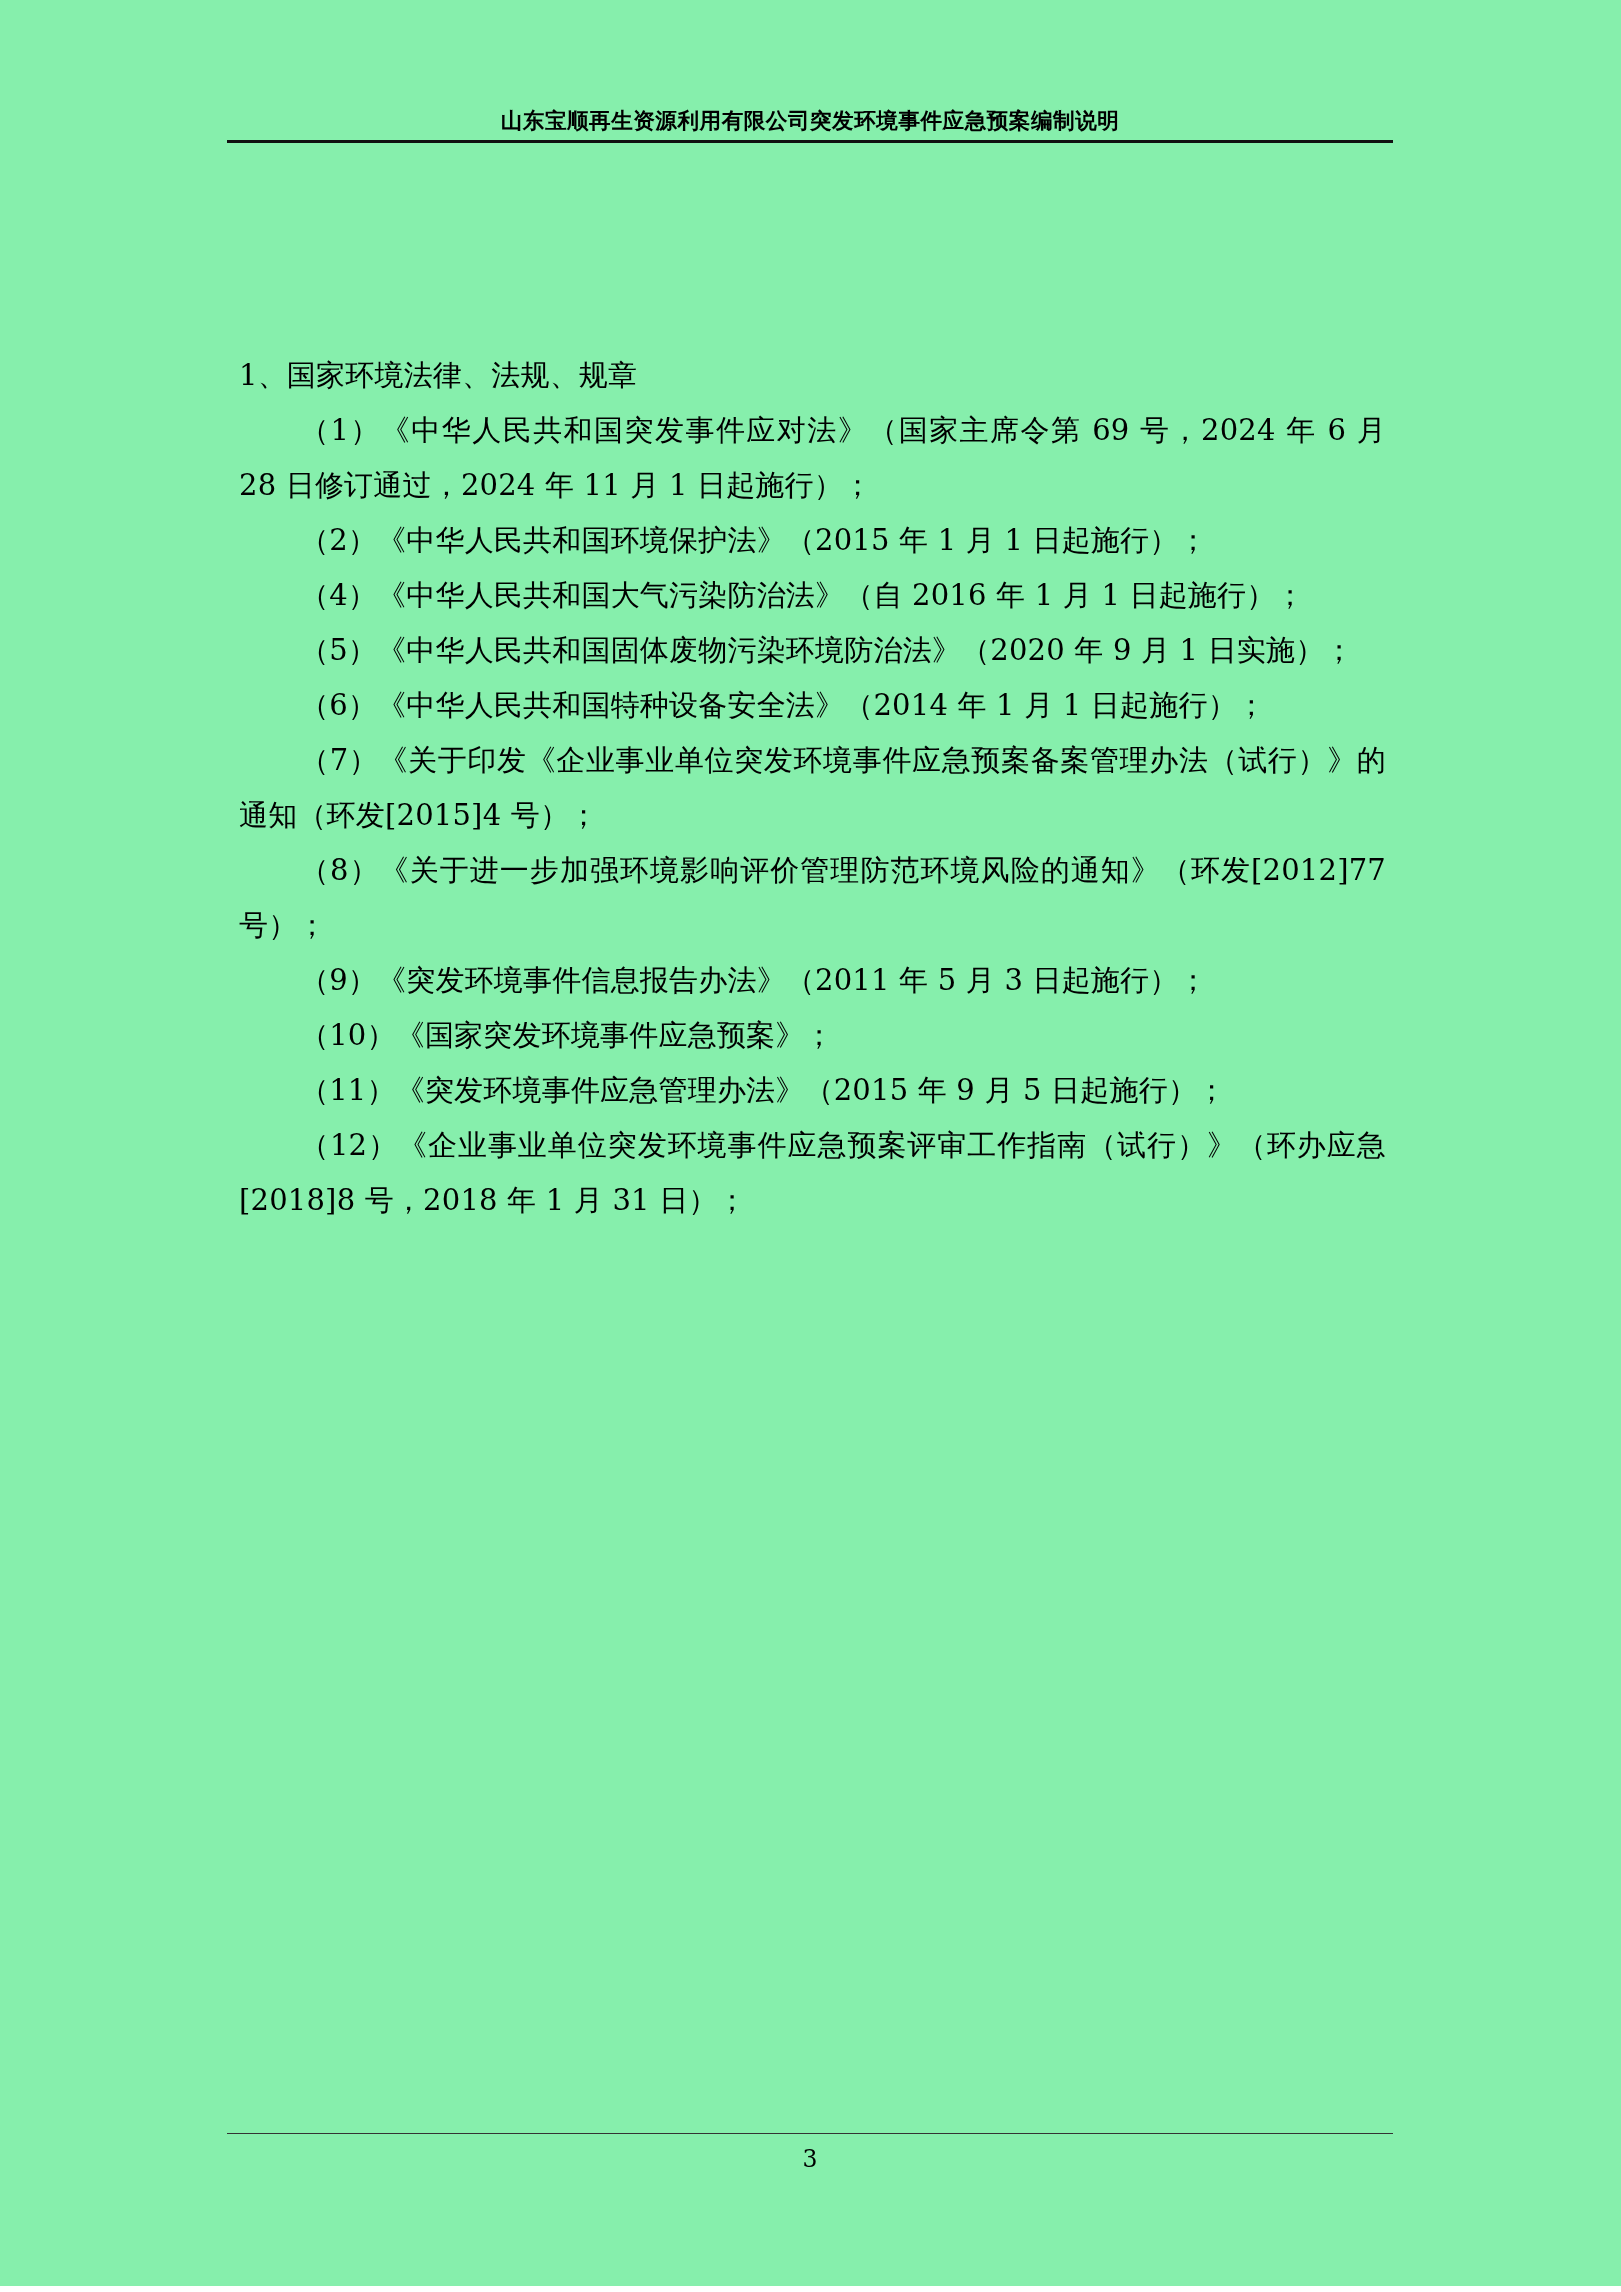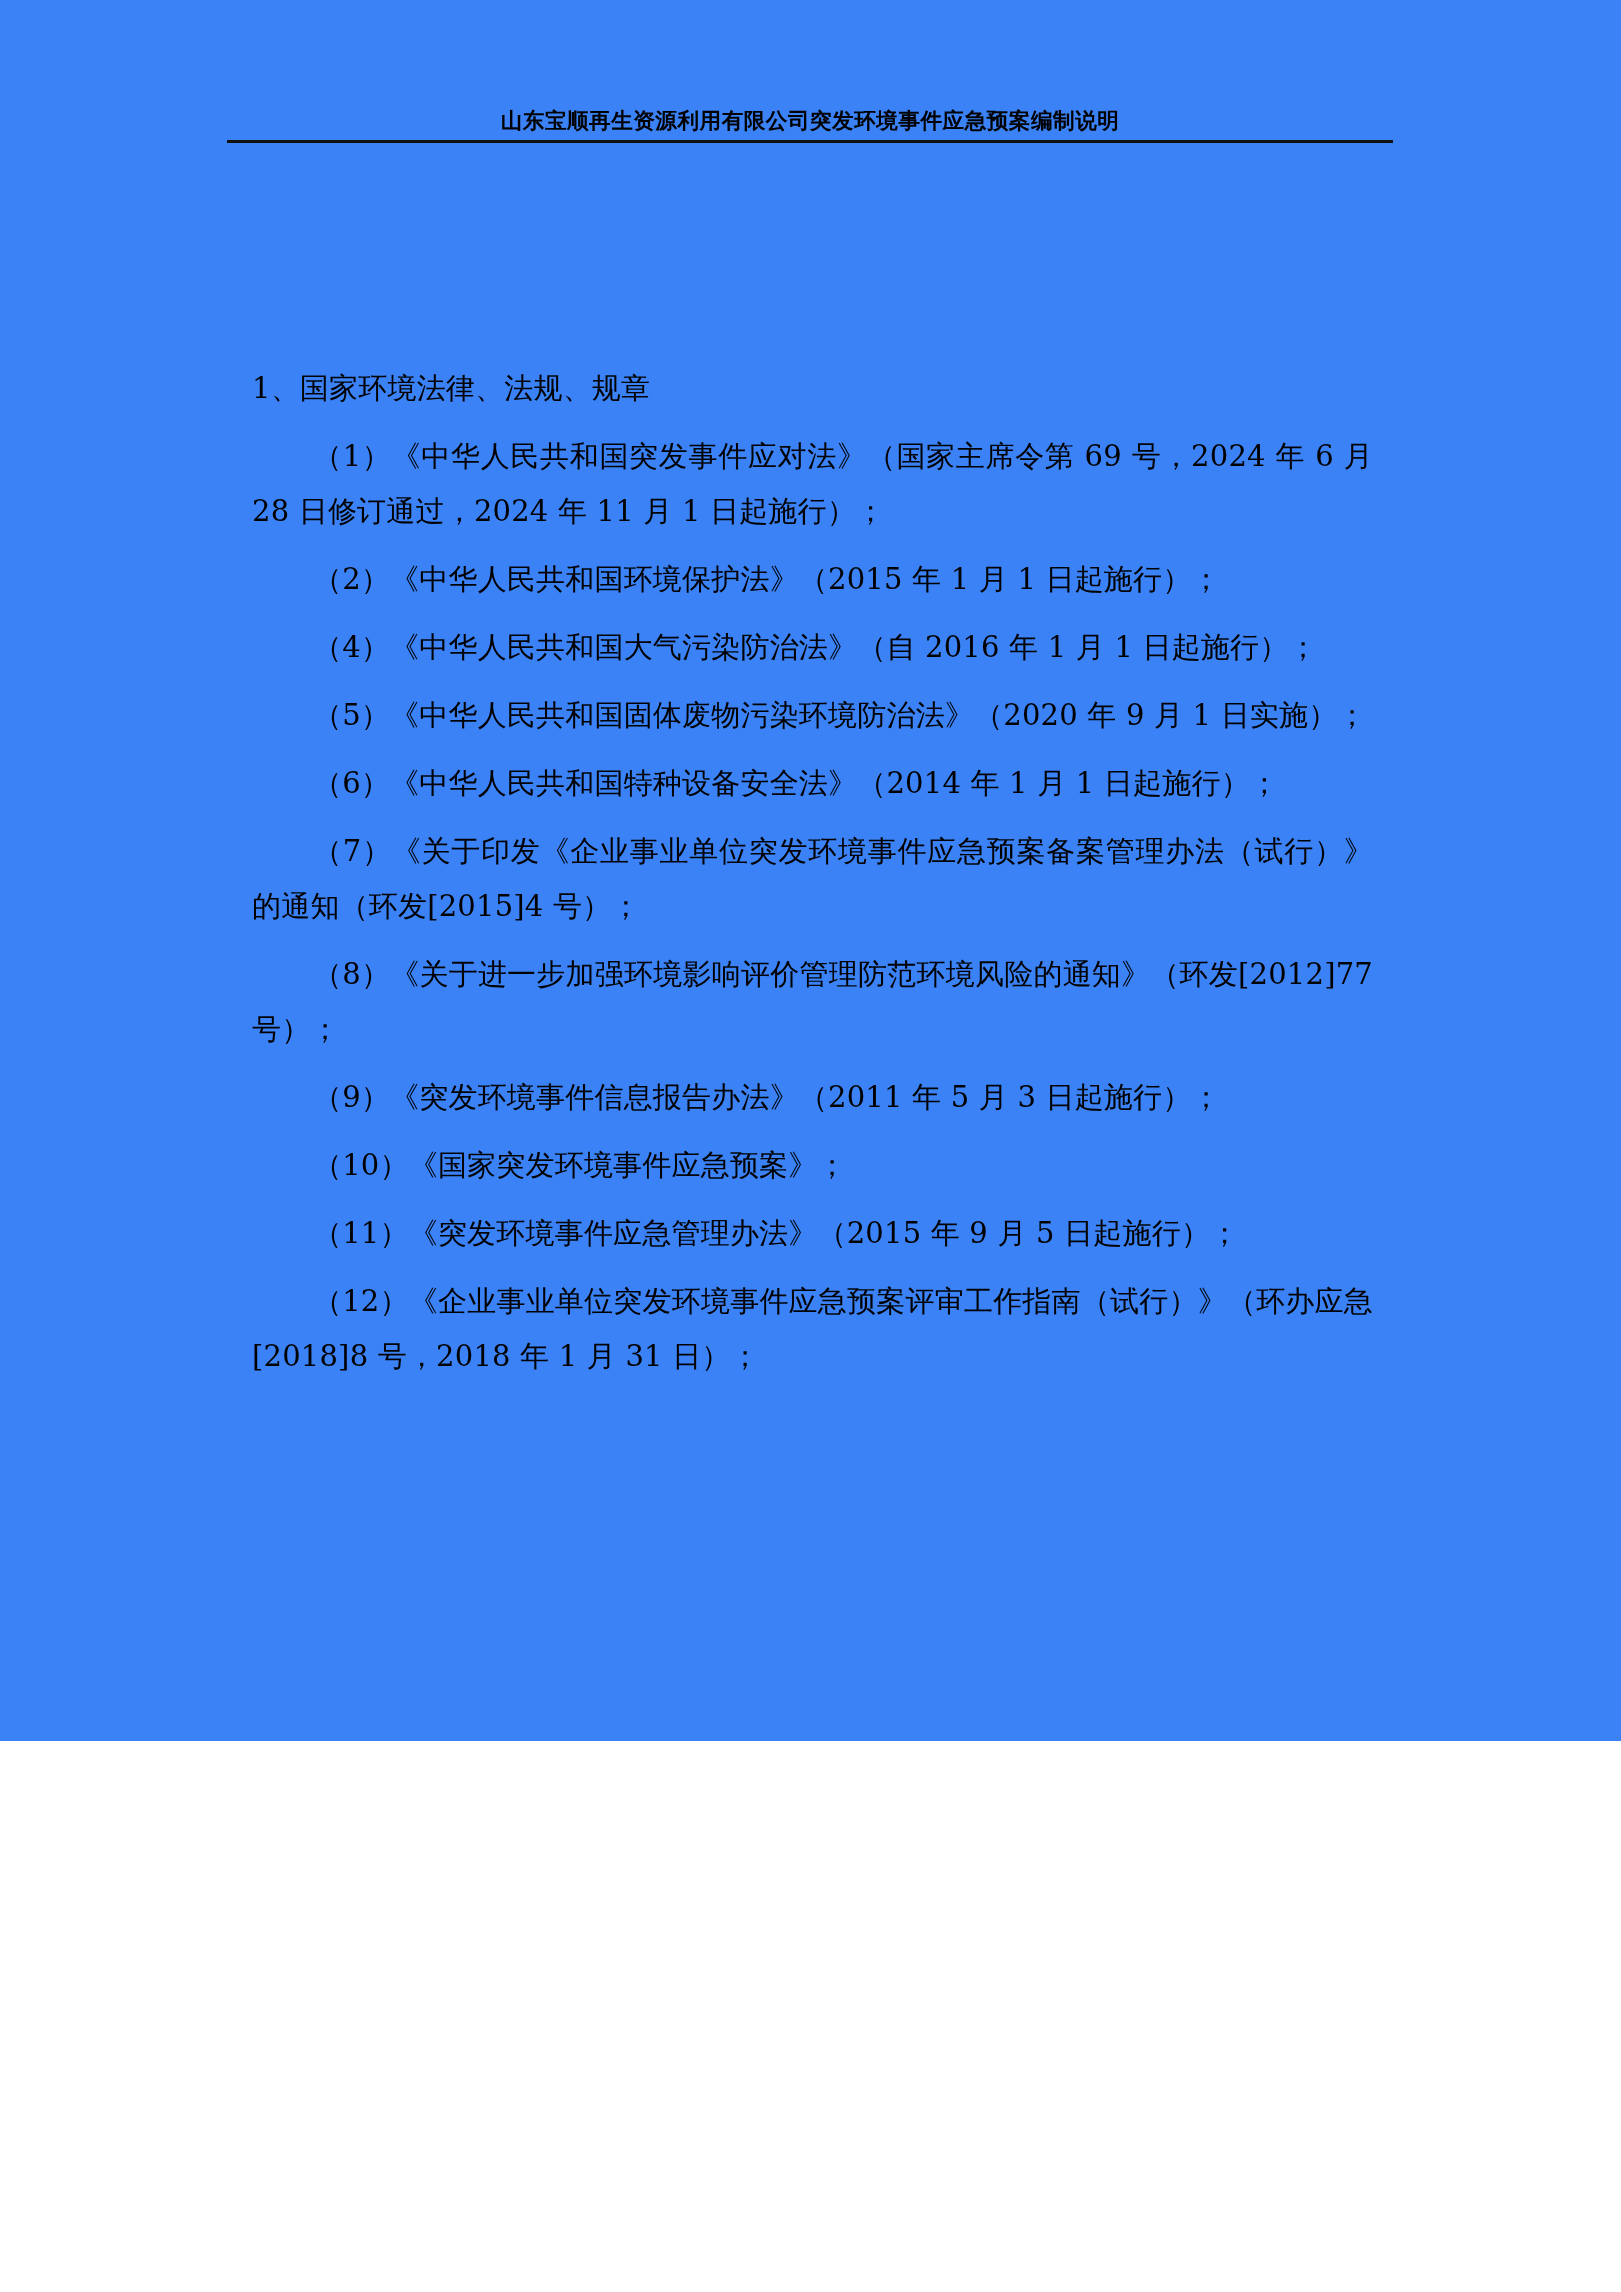--- a/index.html
+++ b/index.html
@@ -2,23 +2,23 @@
 <html><head>
 <meta charset="utf-8">
 <style>
   html, body {
     margin: 0;
     padding: 0;
     background: #ffffff;
   }
   .page {
     width: 1621px;
-    height: 1741px;
+    height: 2286px;
     position: relative;
-    background: #3b82f6;
+    background: #86efac;
     box-sizing: border-box;
     font-family: "Liberation Serif", "DejaVu Serif", serif;
     color: #000000;
     overflow: hidden;
   }
   .header {
     position: absolute;
     left: 227px;
     top: 106px;
     width: 1166px;
@@ -54,21 +54,21 @@
     position: absolute;
     left: 239px;
     top: 348px;
     width: 1147px;
   }
   .para {
     font-size: 29px;
     line-height: 55px;
     text-align: justify;
     text-justify: inter-ideograph;
-    margin: 13px;
+    margin: 0;
     font-family: "DejaVu Serif", "Liberation Serif", serif;
     letter-spacing: 0.2px;
   }
   .indent {
     text-indent: 61px;
   }
   .footer-rule {
     position: absolute;
     left: 227px;
     top: 2133px;

